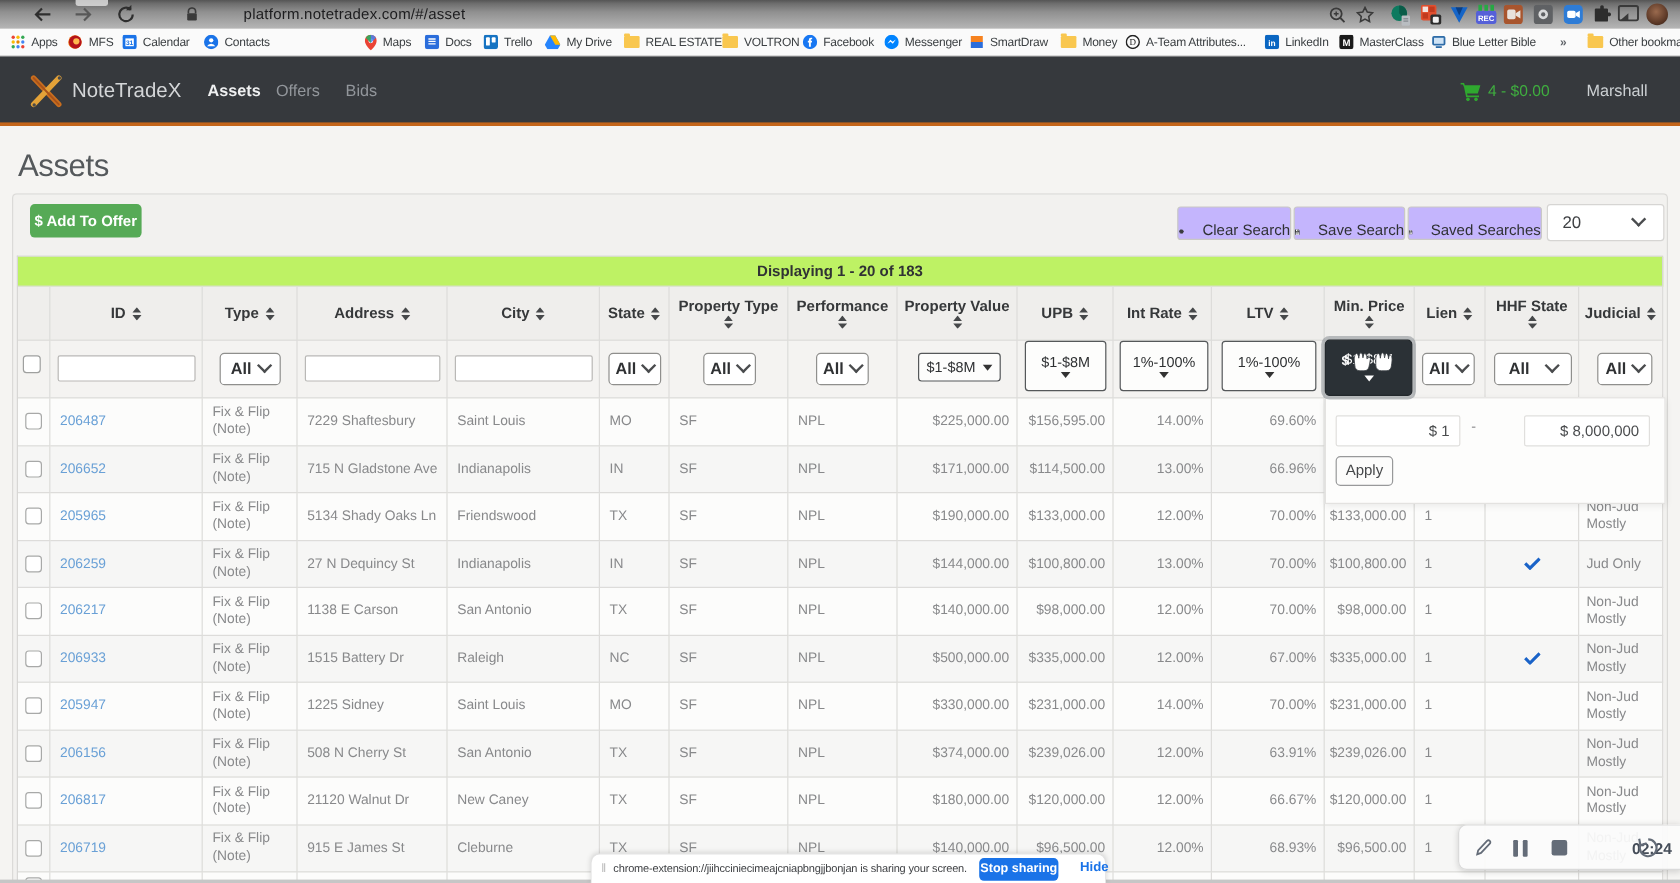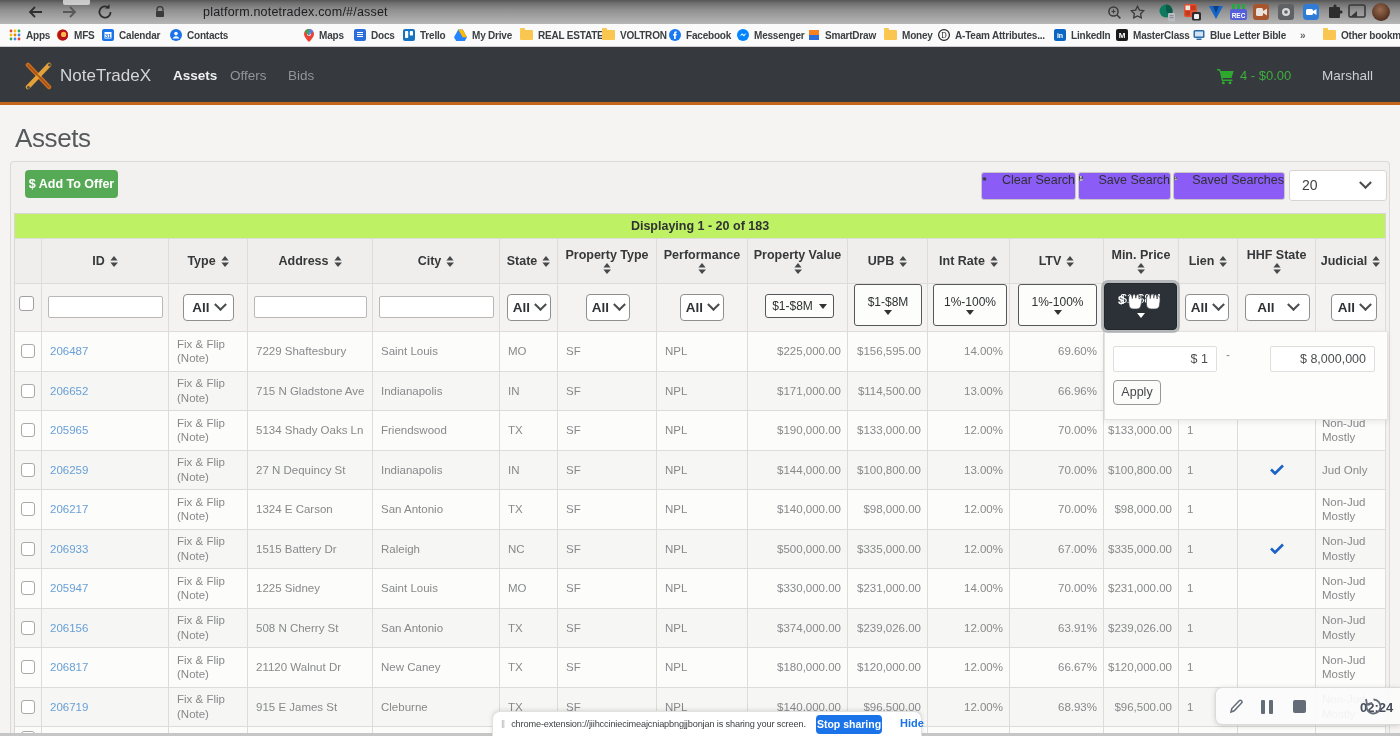--- a/index.html
+++ b/index.html
@@ -9,35 +9,35 @@
 
   
   #chrometop { left:0; top:0; width:1400px; height:24px;
     background:linear-gradient(#555 0,#6e6e6e 3px,#909090 10px,#b6b6b6 100%); }
   #tabsliver { left:63px; top:0; width:27px; height:5px; background:#dcdcdc; border-radius:0 0 2px 2px; opacity:.85; }
   #urltxt { position:absolute; left:203px; top:0; height:24px; line-height:24px; font-size:12.5px; color:#1c1c1e; letter-spacing:.2px; }
 
   
   #bookbar { left:0; top:24px; width:1400px; height:23px; background:#fafafa; border-bottom:1px solid #cfcfcf; }
   .bm { position:absolute; top:0; height:22px; display:flex; align-items:center; }
-  .bm .lbl { font-size:10px; color:#3c4043; margin-left:5px; white-space:nowrap; letter-spacing:-.2px;font-weight:bold; }
+  .bm .lbl { font-size:10px; color:#3c4043; margin-left:5px; white-space:nowrap; letter-spacing:-.2px; }
   .folder { width:13px; height:10px; background:#f9c74f; border-radius:1px; position:relative; }
   .folder:before { content:""; position:absolute; left:0; top:-2px; width:5px; height:2px; background:#f9c74f; border-radius:1px 1px 0 0; }
 
   
   #navbar { left:0; top:47px; width:1400px; height:58px; background:#36393d; border-bottom:3px solid #c4651a; }
   .navlink { position:absolute; top:47px; height:58px; line-height:58px; font-size:13.5px; }
 
   
   #h1assets { left:15px; top:123px; font-size:26px; color:#55595c; font-weight:400; letter-spacing:-.4px; }
   #panel { left:10px; top:161px; width:1380px; height:575px; background:#f2f1ef; border:1px solid #dbdad8; border-bottom:none; border-radius:4px 4px 0 0; }
   #addbtn { left:25px; top:170px; width:93px; height:28px; background:#56aa56; border-radius:4px; color:#fff;
     font-size:12.5px; font-weight:bold; text-align:center; line-height:28px; }
-  .tbtn { position:absolute; top:172px; height:28px; background:#8b5cf6; border:1px solid #c9c8c6; border-radius:3px;
-    font-size:12.5px; color:#2f3133; display:flex; align-items:flex-start; justify-content:center; gap:15px; white-space:nowrap; }
+  .tbtn { position:absolute; top:172px; height:28px; background:#c4b5fd; border:1px solid #c9c8c6; border-radius:3px;
+    font-size:12.5px; color:#2f3133; display:flex; align-items:flex-end; justify-content:center; gap:15px; white-space:nowrap; }
   #sel20 { left:1289px; top:170px; width:98px; height:31px; background:#fff; border:1px solid #d6d5d3; border-radius:3px;
     font-size:14px; color:#3f4144; line-height:29px; padding-left:12px; }
 
   
   #tbl { left:14px; top:213px; width:1372px; border-left:1px solid #d8d7d5; border-top:1px solid #d8d7d5; }
   .trow { display:grid; grid-template-columns:27px 127px 79px 125px 127px 58px 99px 91px 100px 80px 82px 94px 75px 59px 78px 70px; }
   .trow > div { border-right:1px solid #dddcda; border-bottom:1px solid #dddcda; position:relative; overflow:hidden; }
   #caption { height:25px; background:#bef264; border-right:1px solid #d8d7d5; border-bottom:1px solid #dddcda;
     text-align:center; font-size:12.5px; font-weight:bold; color:#303234; line-height:25px; }
   .hrow { height:45px; background:#efeeec; }
@@ -544,21 +544,21 @@
         </svg>
       </div>
 <div style="padding-left:6px;">Jud Only</div>
 </div>
 <div class="trow drow">
 <div class="c">
         <span class="cb2"></span>
       </div>
 <div class="idl">206217</div>
 <div>Fix &amp; Flip<br>(Note)</div>
-<div>1324 E Carson</div>
+<div>1138 E Carson</div>
 <div>San Antonio</div>
 <div>TX</div>
 <div>SF</div>
 <div>NPL</div>
 <div class="r">$140,000.00</div>
 <div class="r">$98,000.00</div>
 <div class="r">12.00%</div>
 <div class="r">70.00%</div>
 <div class="r">$98,000.00</div>
 <div>1</div>

